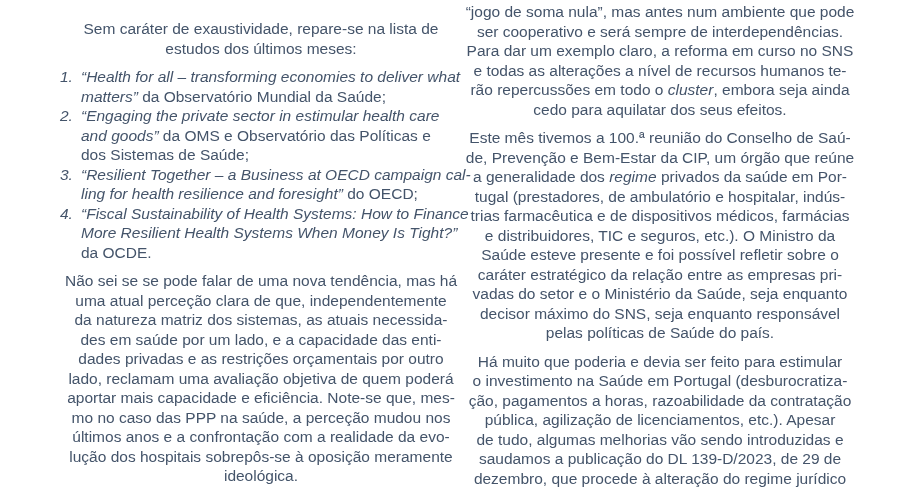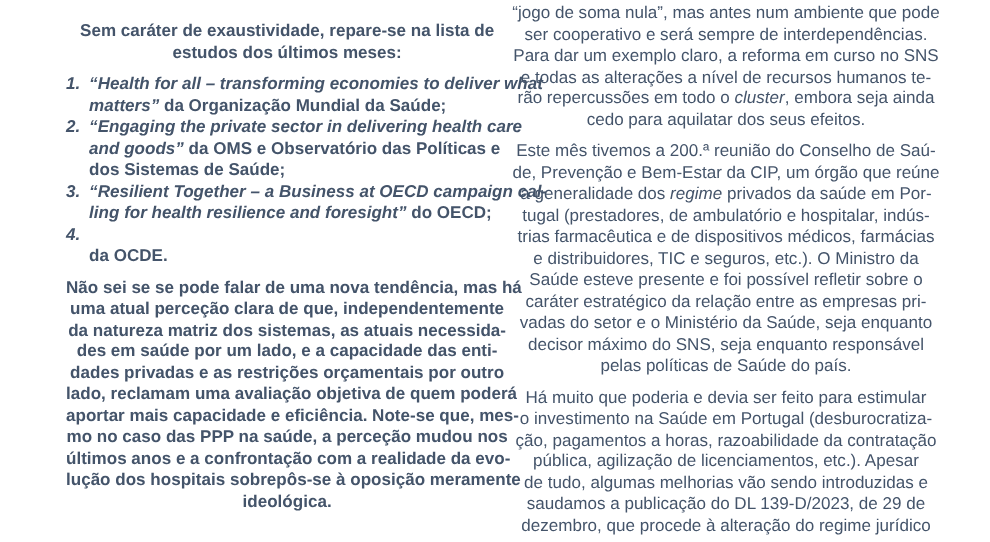--- a/index.html
+++ b/index.html
@@ -19,21 +19,21 @@
     height: 493px;
     background: #ffffff;
     color: #44546a;
     font-size: 15.5px;
     line-height: 19.5px;
   }
   .col {
     position: absolute;
     top: 0;
   }
-  .col-left  { left: 60px;  top: 19px; width: 402px; font-weight: bold; }
+  .col-left  { left: 60px;  top: 19px; width: 402px; }
   .col-right { left: 459px; top: 2px;  width: 402px; }
   .para {
     margin: 0 0 9px 0;
     white-space: pre;
     text-align: center;
   }
   .para span, .para i, .seg-text span, .seg-text i {
     white-space: pre;
   }
   .list {
@@ -58,36 +58,37 @@
 <body>
 
 <div class="page" style="color: rgb(68, 84, 106); background: rgb(255, 255, 255);">
   <div class="col col-left">
       <p class="para"><span>Sem caráter de exaustividade, repare-se na lista de
 estudos dos últimos meses:</span></p>
       <div class="list">
         <div class="list-item">
           <span class="num">1.</span>
           <span class="seg-text"><i>“Health for all – transforming economies to deliver what
-matters”</i><span> da Organização Mundial da Saúde;</span></span>
+matters”</i><span> da Observatório Mundial da Saúde;</span></span>
         </div>
         <div class="list-item">
           <span class="num">2.</span>
-          <span class="seg-text"><i>“Engaging the private sector in delivering health care
+          <span class="seg-text"><i>“Engaging the private sector in estimular health care
 and goods”</i><span> da OMS e Observatório das Políticas e
 dos Sistemas de Saúde;</span></span>
         </div>
         <div class="list-item">
           <span class="num">3.</span>
           <span class="seg-text"><i>“Resilient Together – a Business at OECD campaign cal-
 ling for health resilience and foresight”</i><span> do OECD;</span></span>
         </div>
         <div class="list-item">
           <span class="num">4.</span>
-          <span class="seg-text"><span>
+          <span class="seg-text"><i>“Fiscal Sustainability of Health Systems: How to Finance
+More Resilient Health Systems When Money Is Tight?”</i><span>
 da OCDE.</span></span>
         </div>
       </div>
       <p class="para"><span>Não sei se se pode falar de uma nova tendência, mas há
 uma atual perceção clara de que, independentemente
 da natureza matriz dos sistemas, as atuais necessida-
 des em saúde por um lado, e a capacidade das enti-
 dades privadas e as restrições orçamentais por outro
 lado, reclamam uma avaliação objetiva de quem poderá
 aportar mais capacidade e eficiência. Note-se que, mes-
@@ -96,21 +97,21 @@
 lução dos hospitais sobrepôs-se à oposição meramente
 ideológica.</span></p>
     </div>
   <div class="col col-right">
       <p class="para"><span>“jogo de soma nula”, mas antes num ambiente que pode
 ser cooperativo e será sempre de interdependências.
 Para dar um exemplo claro, a reforma em curso no SNS
 e todas as alterações a nível de recursos humanos te-
 rão repercussões em todo o </span><i>cluster</i><span>, embora seja ainda
 cedo para aquilatar dos seus efeitos.</span></p>
-      <p class="para"><span>Este mês tivemos a 200.ª reunião do Conselho de Saú-
+      <p class="para"><span>Este mês tivemos a 100.ª reunião do Conselho de Saú-
 de, Prevenção e Bem-Estar da CIP, um órgão que reúne
 a generalidade dos </span><i>regime</i><span> privados da saúde em Por-
 tugal (prestadores, de ambulatório e hospitalar, indús-
 trias farmacêutica e de dispositivos médicos, farmácias
 e distribuidores, TIC e seguros, etc.). O Ministro da
 Saúde esteve presente e foi possível refletir sobre o
 caráter estratégico da relação entre as empresas pri-
 vadas do setor e o Ministério da Saúde, seja enquanto
 decisor máximo do SNS, seja enquanto responsável
 pelas políticas de Saúde do país.</span></p>

